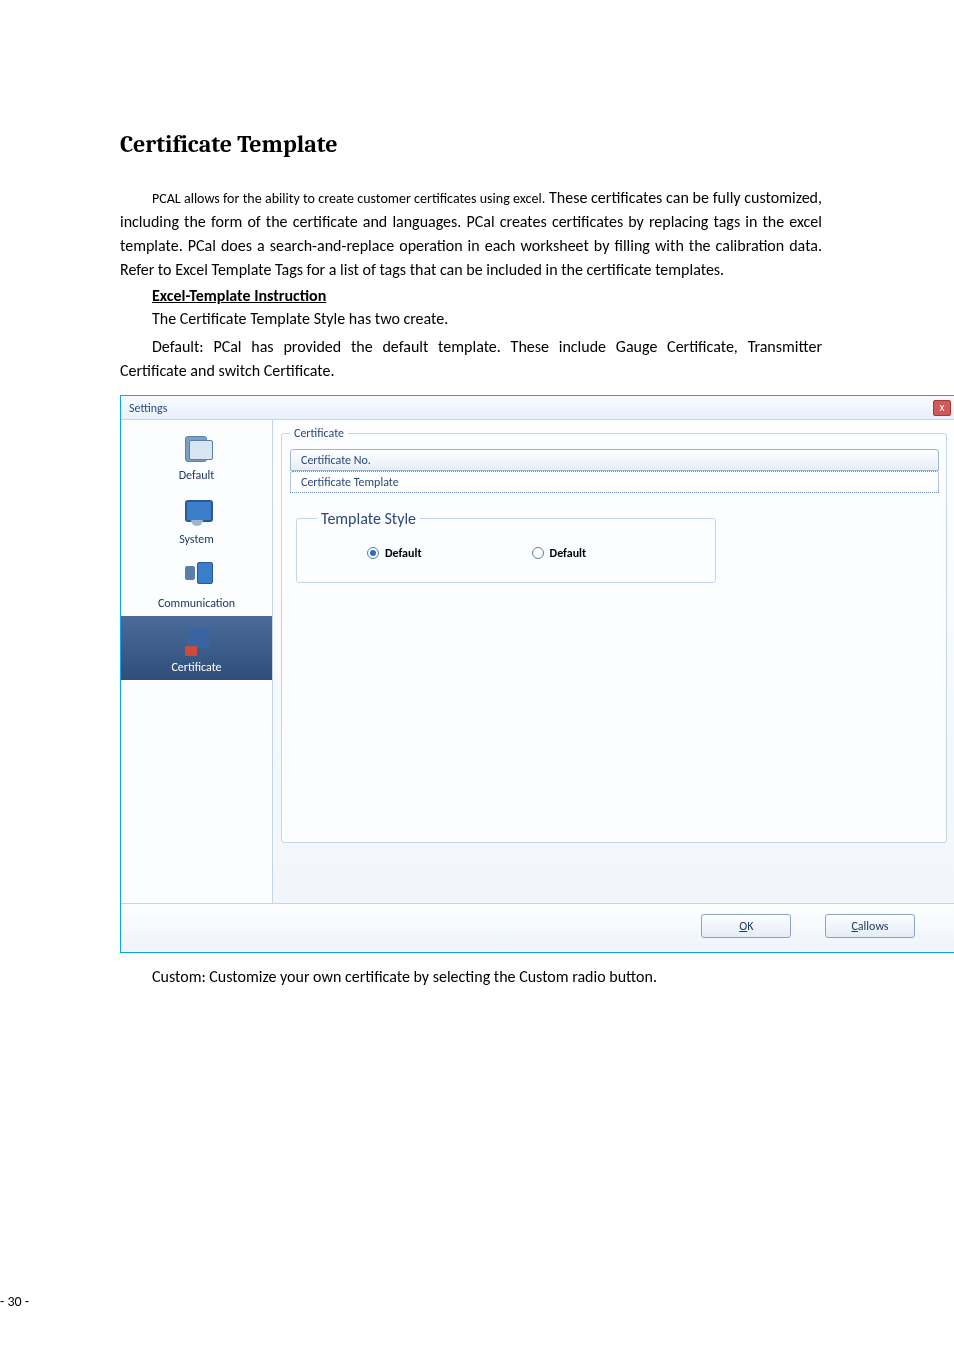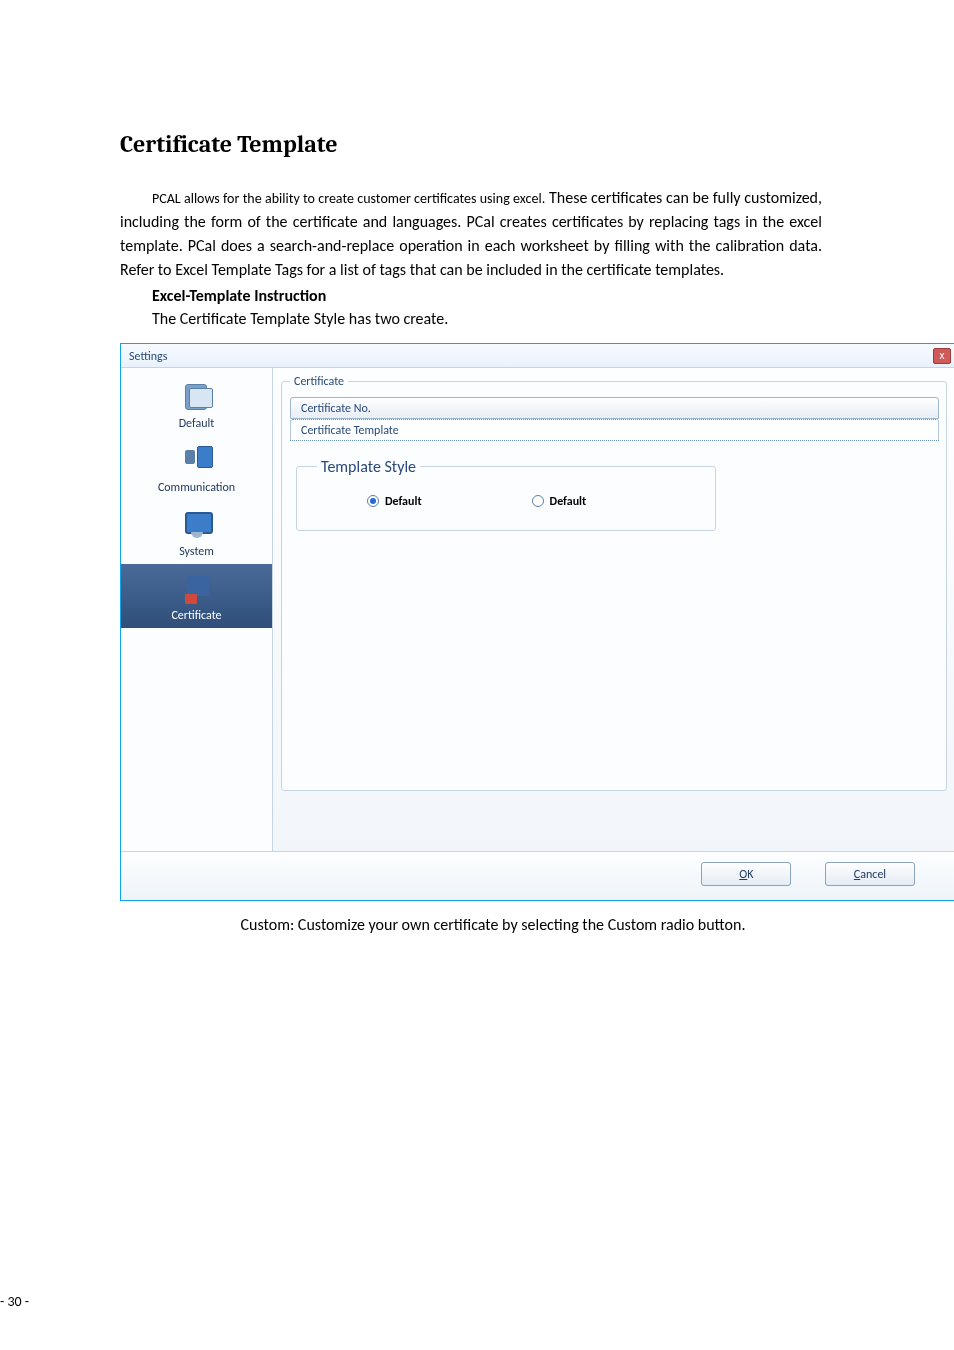--- a/index.html
+++ b/index.html
@@ -26,20 +26,21 @@
     font-size: 16px;
     line-height: 1.5;
     margin: 0 12px 4px 0;
     text-align: justify;
   }
   p.body .indent { display: inline-block; width: 2em; }
   p.subhead {
     font-size: 16px;
     font-weight: bold;
     margin: 4px 0 2px 0;
+    text-decoration: underline;
   }
   p.subhead .indent { display: inline-block; width: 2em; }
 
   
   .dialog-wrap {
     margin: 12px 12px 14px 0;
     width: 836px;
     border: 1px solid #0ea5e9;
   }
   .dialog-title {
@@ -232,21 +233,21 @@
     border: 1px solid #8aa3c0;
     border-radius: 3px;
     background: linear-gradient(#fdfeff,#e4ecf5);
     margin-left: 30px;
     color: #223a5e;
   }
   .win-btn .ul { text-decoration: underline; }
 
   p.caption {
     font-size: 16px;
-    text-align: center;
+    text-align: left;
     margin: 6px 0 0 0;
   }
   p.caption .indent { display: inline-block; width: 2em; }
 
   .pagenum {
     position: absolute;
     bottom: 40px;
     left: 0;
     width: 100%;
     text-align: left;
@@ -260,40 +261,43 @@
   <h2 class="title">Certificate Template</h2>
 
   <p class="body">
     <span class="indent"></span><span style="font-size:14px">PCAL allows for the ability to create customer certificates using excel.</span><span> These certificates can be fully customized, including the form of the certificate and languages. PCal creates certificates by replacing tags in the excel template. PCal does a search-and-replace operation in each worksheet by filling with the calibration data. Refer to Excel Template Tags for a list of tags that can be included in the certificate templates.</span>
   </p>
   <p class="subhead">
     <span class="indent"></span><span>Excel-Template Instruction</span>
   </p>
   <p class="body">
     <span class="indent"></span><span>The Certificate Template Style has two create.</span>
+  </p>
+  <p class="body">
+    <span class="indent"></span><span>Default: PCal has provided the default template. These include Gauge Certificate, Transmitter Certificate and switch Certificate.</span>
   </p>
 
   <div class="dialog-wrap">
     <div class="dialog-title">
       <span>Settings</span>
       <span class="close-btn">x</span>
     </div>
     <div class="dialog-body">
       <div class="sidebar">
         <div class="side-item">
           <div class="icon icon-default"></div>
           <div>Default</div>
         </div>
         <div class="side-item">
+          <div class="icon icon-system"></div>
+          <div>System</div>
+        </div>
+        <div class="side-item">
           <div class="icon icon-comm"></div>
           <div>Communication</div>
-        </div>
-        <div class="side-item">
-          <div class="icon icon-system"></div>
-          <div>System</div>
         </div>
         <div class="side-item selected">
           <div class="icon icon-cert"></div>
           <div>Certificate</div>
         </div>
       </div>
       <div class="content-area">
         <fieldset class="cert-group">
           <legend>Certificate</legend>
           <div class="tabs">
@@ -316,21 +320,21 @@
             </fieldset>
           </div>
         </fieldset>
       </div>
     </div>
     <div class="dialog-footer">
       <span class="win-btn">
         <span class="ul">O</span><span>K</span>
       </span>
       <span class="win-btn">
-        <span class="ul">C</span><span>ancel</span>
+        <span class="ul">C</span><span>allows</span>
       </span>
     </div>
   </div>
 
   <p class="caption">
     <span class="indent"></span><span>Custom: Customize your own certificate by selecting the Custom radio button.</span>
   </p>
 
   <div class="pagenum">- 30 -</div>
 </div>

